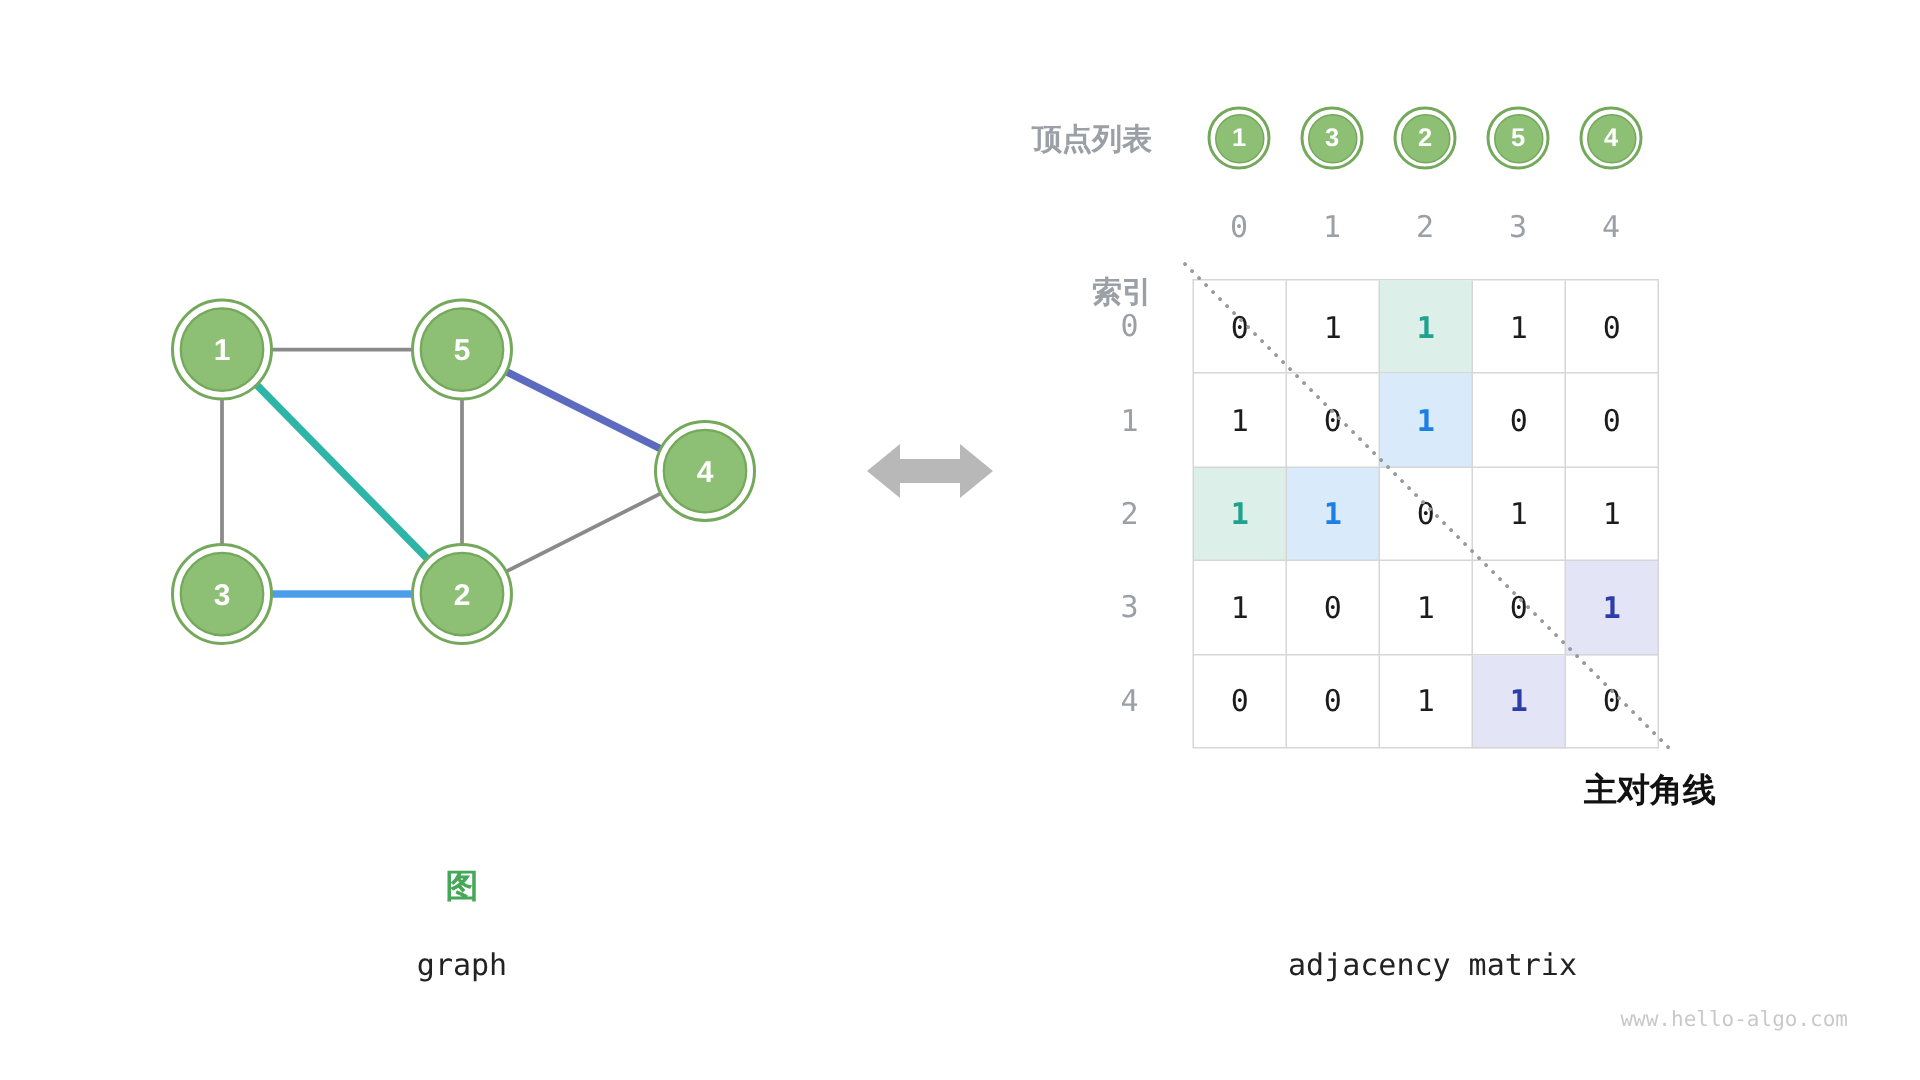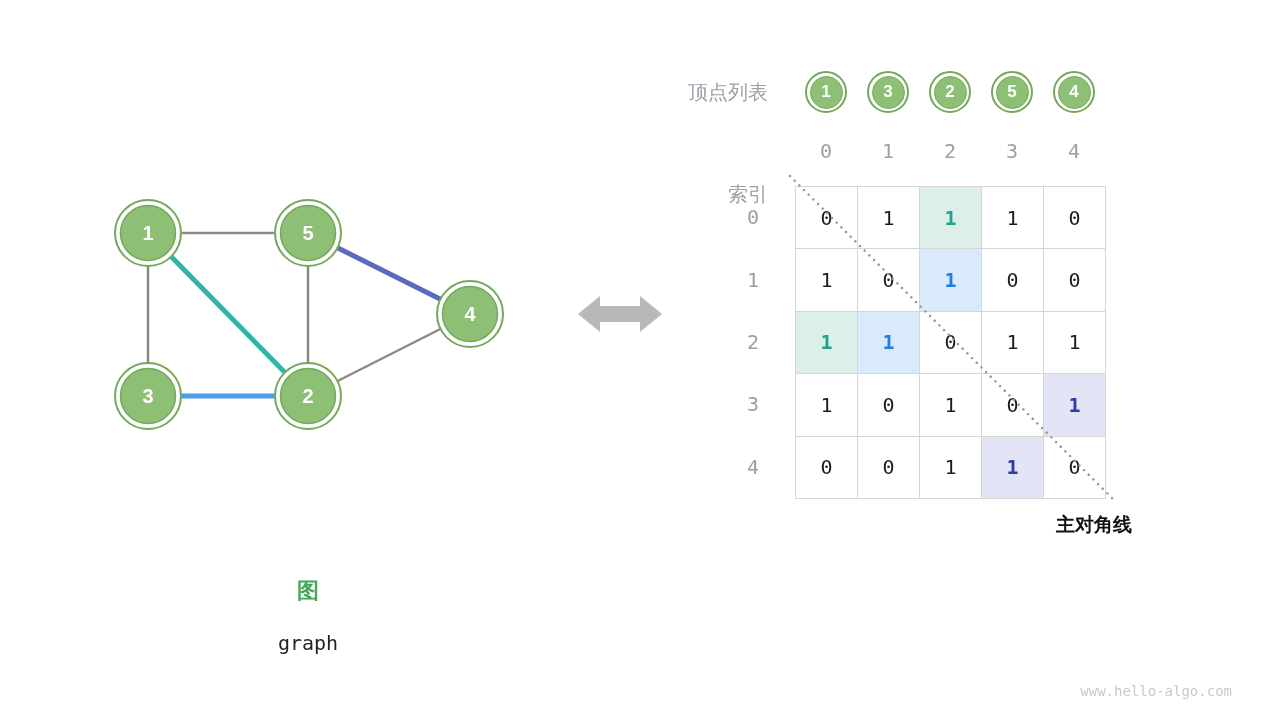--- a/index.html
+++ b/index.html
@@ -9,44 +9,44 @@
 
   #fig-svg { position:absolute; left:0; top:0; pointer-events:none; }
   #diag-svg { position:absolute; left:0; top:0; pointer-events:none; }
 
   .hdr-circle { position:absolute; width:42px; height:42px; border:2px solid var(--vstroke,#74a95c);
     border-radius:50%; background:#fff; display:flex; align-items:center; justify-content:center; }
   .hdr-circle-inner { width:33px; height:33px; border-radius:50%; background:var(--vfill,#8dbf74);
     border:1.5px solid var(--vstroke,#74a95c); color:#fff; font-weight:bold; font-size:17px;
     display:flex; align-items:center; justify-content:center; }
 
-  .gray-label { position:absolute; color:var(--gray,#9aa0a6); font-weight:normal; font-size:20px; }
+  .gray-label { position:absolute; color:var(--gray,#9aa0a6); font-weight:bold; font-size:20px; }
   .idx-num { position:absolute; width:62px; height:28px; text-align:center; color:var(--gray,#9aa0a6);
     font:20px "DejaVu Sans Mono", monospace; line-height:28px; }
   .row-label { position:absolute; width:34px; color:var(--gray,#9aa0a6);
     font:20px "DejaVu Sans Mono", monospace; display:flex; align-items:center; justify-content:center; }
 
   #matrix-grid { position:absolute; left:795px; top:186px; display:grid;
     grid-template-columns:repeat(5,62px); grid-template-rows:repeat(5,62.4px);
     border-top:1px solid var(--grid,#d6d6d6); border-left:1px solid var(--grid,#d6d6d6); }
   .cell { border-right:1px solid var(--grid,#d6d6d6); border-bottom:1px solid var(--grid,#d6d6d6);
     display:flex; align-items:center; justify-content:center;
     font:20px "DejaVu Sans Mono", monospace; color:#1c1c1c; }
 
-  .diag-label { position:absolute; left:1056px; top:512px; font-size:19px; font-weight:bold; color:#111; }
+  .diag-label { position:absolute; left:1056px; top:512px; font-size:22px; font-weight:bold; color:#111; }
 
   .caption-zh { position:absolute; font-size:22px; font-weight:bold; color:var(--green,#46a758); text-align:center; }
   .caption-en { position:absolute; font:20px "DejaVu Sans Mono", monospace; color:#222; text-align:center;margin-top:18px; }
   #caption-graph-zh  { left:233px; top:576px; width:150px; }
   #caption-graph-en  { left:233px; top:613px; width:150px; }
   #caption-matrix-zh { left:855px; top:576px; width:200px; }
   #caption-matrix-en { left:830px; top:613px; width:250px; }
 
   #watermark { position:absolute; right:48px; top:672px; font:14px "DejaVu Sans Mono", monospace;
-    color:var(--wm,#c9c9c9);margin-top:11px; }
+    color:var(--wm,#c9c9c9); }
 </style>
 </head>
 <body>
 
 <div id="canvas">
 
   <svg id="fig-svg" width="1280" height="720">
     <g>
         <line x1="148" y1="233" x2="308" y2="233" stroke="#8a8a8a" stroke-width="2.5"></line>
         <line x1="148" y1="233" x2="148" y2="396" stroke="#8a8a8a" stroke-width="2.5"></line>
@@ -117,20 +117,21 @@
       <div class="cell">0</div>
     </div>
 
   <svg id="diag-svg" width="1280" height="720">
     <line x1="790" y1="176" x2="1114" y2="500" style="stroke:var(--diag,#9a9a9a)" stroke-width="2.5" stroke-linecap="round" stroke-dasharray="0.1 6.5"></line>
   </svg>
   <div class="diag-label">主对角线</div>
 
   <div id="caption-graph-zh" class="caption-zh">图</div>
   <div id="caption-graph-en" class="caption-en">graph</div>
+  <div id="caption-matrix-en" class="caption-en">adjacency matrix</div>
 
   <div id="watermark">www.hello-algo.com</div>
 <div class="hdr-circle" style="left: 805px; top: 71px;">
       <div class="hdr-circle-inner">1</div>
     </div>
     <div class="hdr-circle" style="left: 867px; top: 71px;">
       <div class="hdr-circle-inner">3</div>
     </div>
     <div class="hdr-circle" style="left: 929px; top: 71px;">
       <div class="hdr-circle-inner">2</div>

